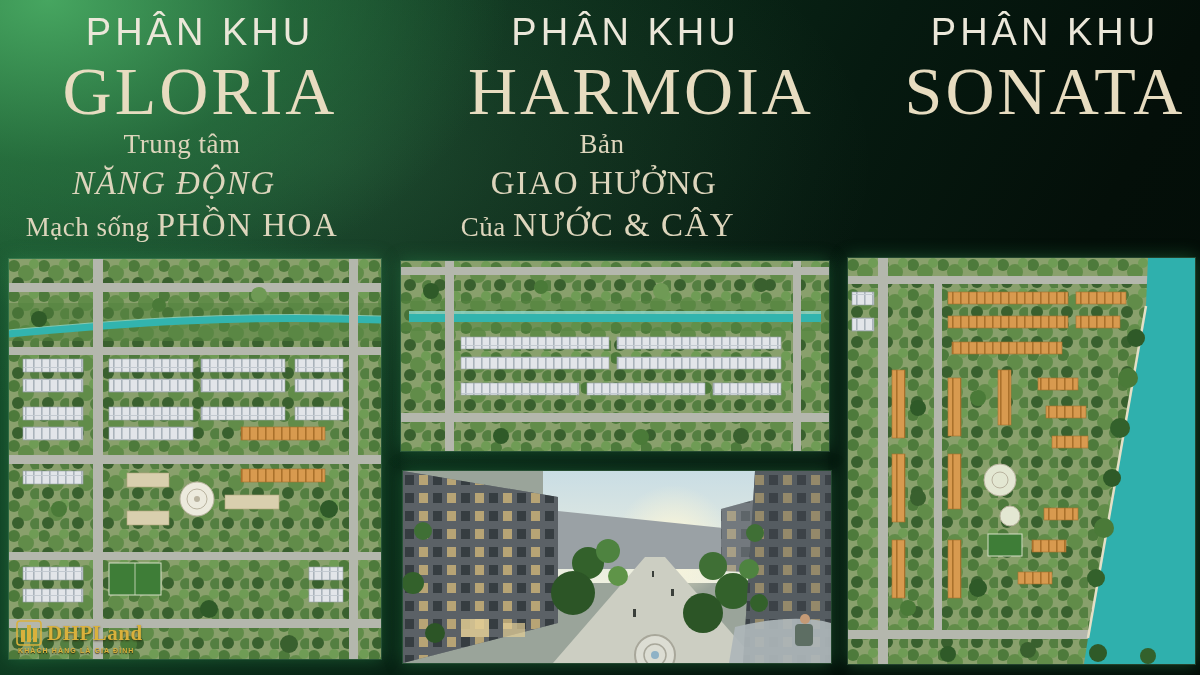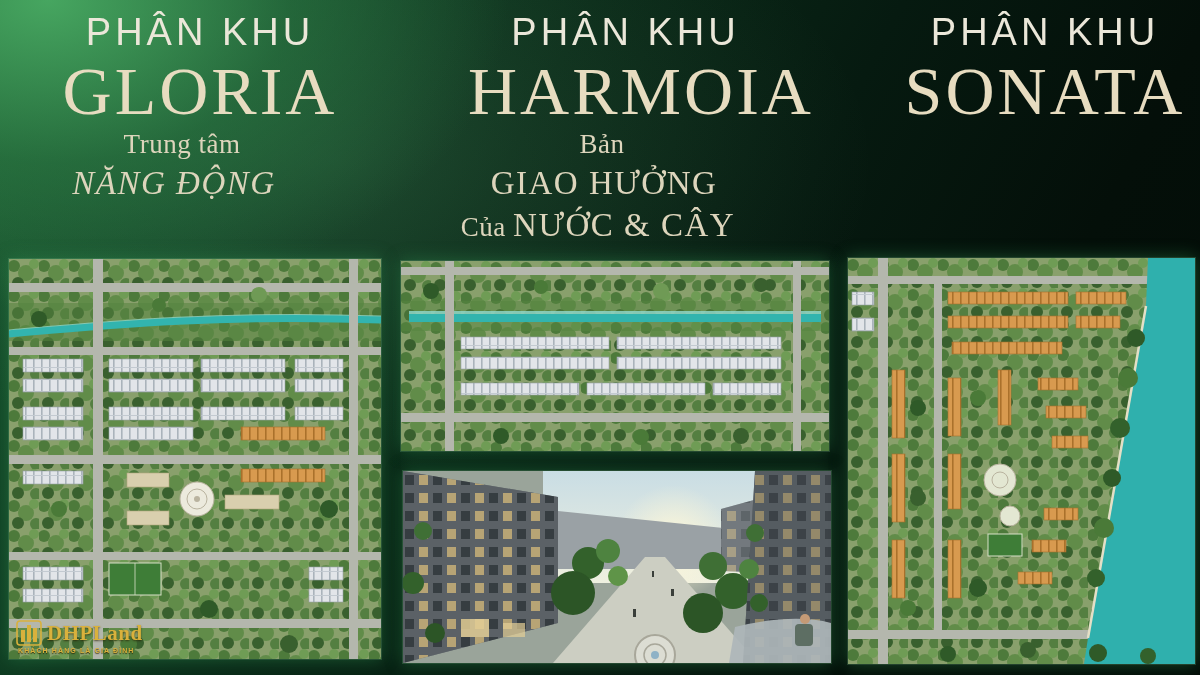--- a/index.html
+++ b/index.html
@@ -105,20 +105,21 @@
     <div class="name">HARMOIA</div>
   </div>
   <div class="header" id="header-2">
     <div class="label">PHÂN KHU</div>
     <div class="name">SONATA</div>
   </div>
 
   <div class="tagline" id="tagline-0">
       <div class="tag-row"><span class="tag-pre">Trung tâm</span></div>
       <div class="tag-row" style="transform: translateX(-8px); font-style: italic;"><span class="tag-caps">NĂNG ĐỘNG</span></div>
+      <div class="tag-row"><span class="tag-pre">Mạch sống </span><span class="tag-caps">PHỒN HOA</span></div>
     </div>
   <div class="tagline" id="tagline-1">
       <div class="tag-row" style="transform: translateX(-18px);"><span class="tag-pre">Bản</span></div>
       <div class="tag-row" style="transform: translateX(-16px);"><span class="tag-caps">GIAO HƯỞNG</span></div>
       <div class="tag-row" style="transform: translateX(-22px);"><span class="tag-pre">Của </span><span class="tag-caps">NƯỚC &amp; CÂY</span></div>
     </div>
 
   <div class="photo" id="img-gloria">
     <svg viewBox="0 0 372 400" preserveAspectRatio="none">
       <rect width="372" height="400" fill="url(#pat-trees)"></rect>

